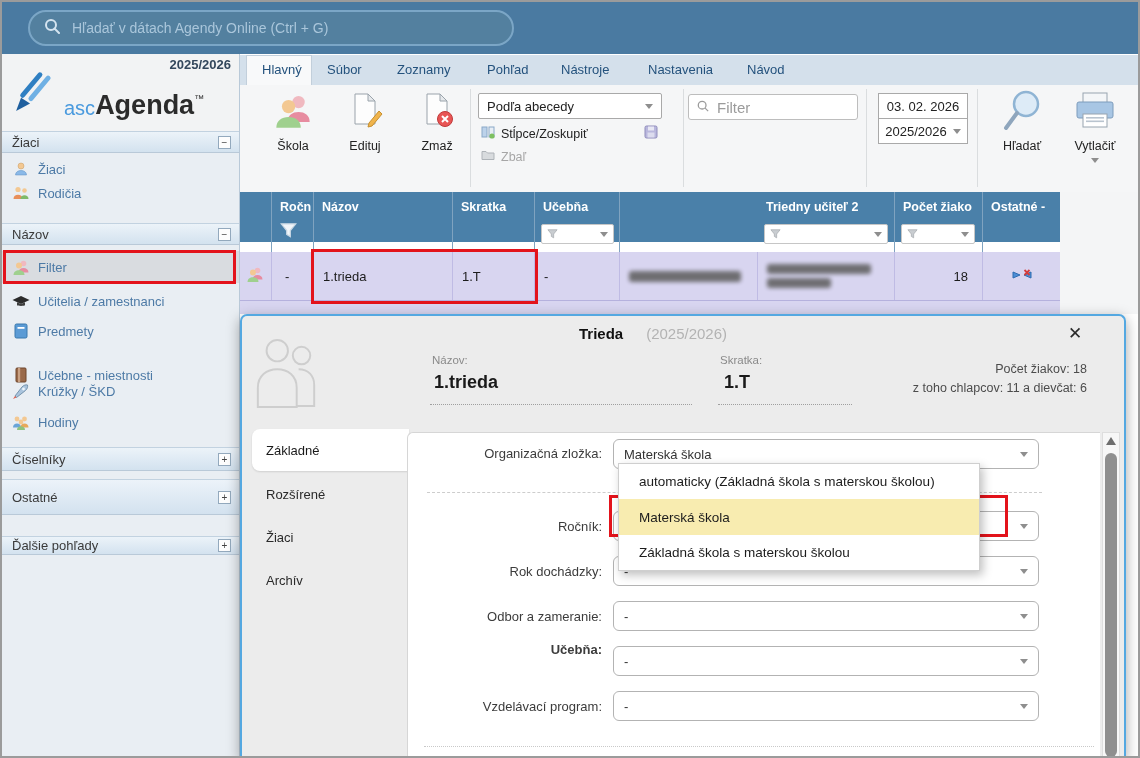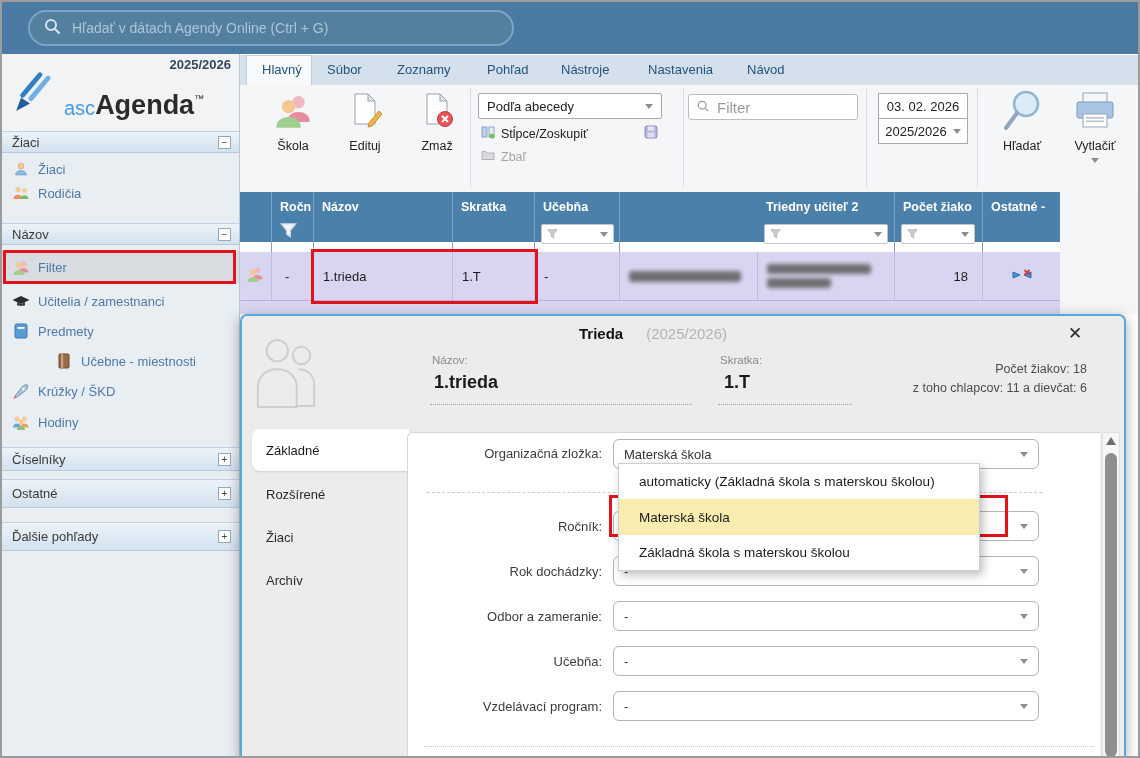--- a/index.html
+++ b/index.html
@@ -190,21 +190,21 @@
     </div>
     <div class="abs sb-item" style="top:263px;height:28px;">
       <span class="ic">
         <svg width="14" height="16" viewBox="0 0 14 16">
             <rect x="1" y="1" width="12" height="14" rx="1.5" fill="#5b9bd5" stroke="#3a78ad"></rect>
             <rect x="3.5" y="4" width="7" height="1.8" fill="#fff"></rect>
           </svg>
       </span>
       <span>Predmety</span>
     </div>
-    <div class="abs sb-item" style="top:293px;height:28px;justify-content:center;">
+    <div class="abs sb-item" style="top:307px;height:28px;">
       <span class="ic">
         <svg width="12" height="16" viewBox="0 0 12 16">
             <rect x="1" y="1" width="10" height="14" rx="1" fill="#9a6a4a" stroke="#6e462c"></rect>
             <rect x="3" y="1" width="2.2" height="14" fill="#c9a183"></rect>
           </svg>
       </span>
       <span>Učebne - miestnosti</span>
     </div>
     <div class="abs sb-item" style="top:354px;height:28px;">
       <span class="ic">
@@ -227,25 +227,25 @@
             <path d="M3 13 l-2 3 3.5-1.5 z" fill="#e06050"></path>
           </svg>
       </span>
       <span>Krúžky / ŠKD</span>
     </div>
 
     <div class="abs sb-hdr" style="top:393px;height:24px;">
       <span>Číselníky</span>
       <span class="toggle">+</span>
     </div>
-    <div class="abs sb-hdr" style="top:425px;height:29px;">
+    <div class="abs sb-hdr" style="top:425px;height:36px;">
       <span>Ostatné</span>
       <span class="toggle">+</span>
     </div>
-    <div class="abs sb-hdr" style="top:468px;height:29px;gap:12px;">
+    <div class="abs sb-hdr" style="top:482px;height:19px;gap:12px;">
       <span>Ďalšie pohľady</span>
       <span class="toggle">+</span>
     </div>
   </div>
 
   <div id="tabstrip" class="abs">
     <div class="abs tab-active-box"></div>
     <div class="abs tab-label" style="left:22px;">Hlavný</div>
     <div class="abs tab-label" style="left:87px;">Súbor</div>
     <div class="abs tab-label" style="left:157px;">Zoznamy</div>
@@ -516,21 +516,21 @@
       <span>-</span>
       <span class="arr"></span>
     </div>
 
     <div class="abs flabel" style="left:60px;top:293px;width:300px;">Odbor a zameranie:</div>
     <div class="abs field" style="left:371px;top:285px;width:426px;height:30px;">
       <span>-</span>
       <span class="arr"></span>
     </div>
 
-    <div class="abs flabel" style="left:60px;top:338px;width:300px;">Učebňa:</div>
+    <div class="abs flabel" style="left:60px;top:326px;width:300px;font-weight:bold;">Učebňa:</div>
     <div class="abs field" style="left:371px;top:330px;width:426px;height:30px;">
       <span>-</span>
       <span class="arr"></span>
     </div>
 
     <div class="abs flabel" style="left:60px;top:383px;width:300px;">Vzdelávací program:</div>
     <div class="abs field" style="left:371px;top:375px;width:426px;height:30px;">
       <span>-</span>
       <span class="arr"></span>
     </div>

